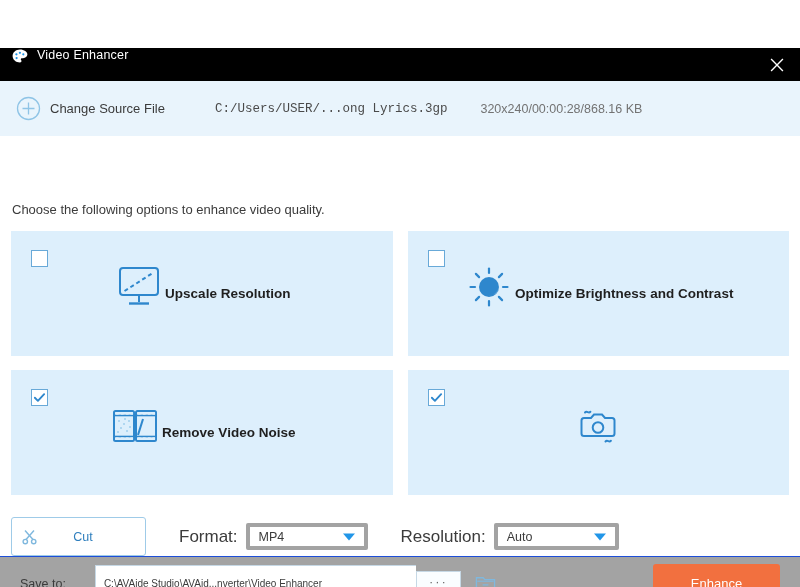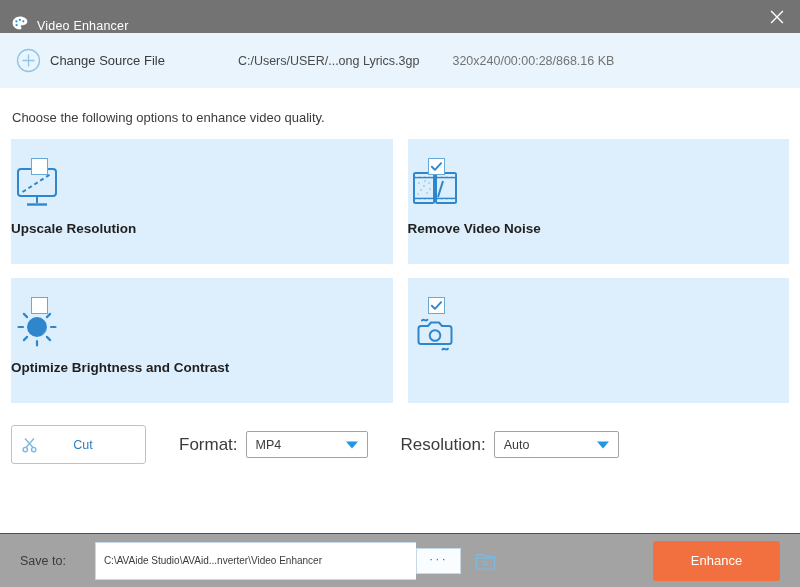--- a/index.html
+++ b/index.html
@@ -6,53 +6,54 @@
   html, body {
     width: 800px; height: 587px;
     font-family: "Liberation Sans", sans-serif;
     background: #ffffff;
     overflow: hidden;
   }
   .window { position: relative; width: 800px; height: 587px; background:#fff; display:flex; flex-direction:column; }
 
   
   .titlebar {
-    height: 33px; background: #737373; flex: 0 0 33px;
-    display: flex; align-items: flex-end; padding: 0 0 0 11px;
+    height: 33px; background: #000000; flex: 0 0 33px;
+    display: flex; align-items: flex-start; padding: 0 0 0 11px;
     position: relative;
+    margin-top: 48px;
   }
   .titlebar-icon { width: 18px; height: 18px; margin-right: 8px; display:block; }
   .titlebar-title {
     color: #ffffff; font-size: 12.5px; letter-spacing: .2px;
   }
   .close-btn {
     position: absolute; right: 0; top: 0; width: 46px; height: 33px;
     display: flex; align-items: center; justify-content: center; cursor: pointer;
   }
 
   
   .sourcebar {
     height: 55px; flex: 0 0 55px; background: #e9f4fc;
     display: flex; align-items: center; padding: 0 16px;
   }
   .plus-icon { width: 25px; height: 25px; flex: 0 0 25px; }
   .change-src-label {
     font-size: 13px; color: #3b3b3b; margin-left: 9px; white-space: nowrap; cursor: pointer;
   }
-  .src-path { font-size: 12.5px; color: #4a4a4a; margin-left: 73px; white-space: nowrap; }
+  .src-path { font-size: 12.5px; color: #4a4a4a; margin-left: 50px; white-space: nowrap; font-family: Liberation Mono, monospace; }
   .src-meta { font-size: 12.5px; color: #737373; margin-left: 33px; white-space: nowrap; }
 
   
-  .body-area { flex: 1 1 auto; background: #ffffff; padding: 0 11px; position: relative; }
+  .body-area { flex: 1 1 auto; background: #ffffff; padding: 0 11px; position: relative; margin-top: 44px; }
   .hint { font-size: 13px; color: #3b3b3b; padding: 22px 1px 14px 1px; }
 
   .cards { display: grid; grid-template-columns: 1fr 1fr; gap: 14px 15px; }
   .card {
     background: #ddeffc; height: 125px; position: relative;
-    display: flex; flex-direction: column; align-items: flex-start; justify-content: center;
+    display: flex; flex-direction: row; align-items: center; justify-content: center;
     cursor: pointer;
   }
   .cb {
     position: absolute; left: 20px; top: 19px; width: 17px; height: 17px;
     background: #ffffff; border: 1px solid #68a9d8;
     display: flex; align-items: center; justify-content: center;
     cursor: pointer;
   }
   .card-icon { height: 48px; display: flex; align-items: center; justify-content: center; margin-bottom: 9px; margin-top: -4px; }
   .card-label { font-size: 13.5px; font-weight: bold; color: #1f1f1f; }
@@ -61,21 +62,21 @@
   .optrow { display: flex; align-items: center; margin-top: 22px; }
   .cut-btn {
     width: 135px; height: 39px; background:#ffffff; border: 1px solid #9fcbe8;
     border-radius: 3px; display: flex; align-items: center; cursor: pointer;
   }
   .cut-icon { width: 19px; height: 19px; margin-left: 8px; flex: 0 0 19px; }
   .cut-text { flex: 1 1 auto; text-align: center; font-size: 12.5px; color: #2e7ebd; padding-right: 18px; }
 
   .fld-label { font-size: 17px; color: #3b3b3b; margin-left: 33px; margin-right: 8px; white-space: nowrap; }
   .select {
-    height: 27px; background: #ffffff; border: 1px solid #a3a3a3; border-radius: 2px;
+    height: 27px; background: #ffffff; border: 4px solid #a3a3a3; border-radius: 2px;
     display: flex; align-items: center; position: relative; cursor: pointer;
   }
   .select.fmt { width: 122px; }
   .select.res { width: 125px; }
   .select-val { font-size: 12.5px; color: #3b3b3b; padding-left: 9px; }
   .caret {
     position: absolute; right: 9px; top: 50%; transform: translateY(-50%);
     width: 0; height: 0; border-left: 6px solid transparent; border-right: 6px solid transparent;
     border-top: 7px solid #2196e8;
   }
@@ -153,20 +154,42 @@
         <span class="cb"></span>
         <span class="card-icon">
           <svg viewBox="0 0 52 46" width="52" height="46">
             <rect x="7" y="4" width="38" height="27" rx="3" fill="none" stroke="#2e87cd" stroke-width="2"></rect>
             <path d="M11.5 27 L40.5 8.5" stroke="#2e87cd" stroke-width="2" fill="none" stroke-dasharray="4 3"></path>
             <path d="M26 31 V38" stroke="#2e87cd" stroke-width="2"></path>
             <path d="M16 39.5 H36" stroke="#2e87cd" stroke-width="2.4"></path>
           </svg>
         </span>
         <span class="card-label">Upscale Resolution</span>
+      </div>
+
+      <div class="card">
+        <span class="cb"></span>
+        <span class="card-icon">
+          <svg viewBox="0 0 52 48" width="52" height="48">
+            <path d="M26 24 m-10 0 a10 10 0 1 0 20 0 a10 10 0 1 0 -20 0" fill="#2e87cd"></path>
+            <path d="M28.5 15.2 a10 10 0 0 0 0 17.6 a9.6 9.6 0 0 1 0 -17.6" fill="#ddeffc" opacity="0"></path>
+            <path d="M35.2 19.3 a9.9 9.9 0 0 1 -9.4 13.6 a10 10 0 0 0 9.4 -13.6z" fill="#ddeffc"></path>
+            <g stroke="#2e87cd" stroke-width="2.2" stroke-linecap="round">
+              <path d="M26 5.5 V10"></path>
+              <path d="M26 38 V42.5"></path>
+              <path d="M7.5 24 H12"></path>
+              <path d="M40 24 H44.5"></path>
+              <path d="M12.9 10.9 L16.1 14.1"></path>
+              <path d="M35.9 33.9 L39.1 37.1"></path>
+              <path d="M39.1 10.9 L35.9 14.1"></path>
+              <path d="M16.1 33.9 L12.9 37.1"></path>
+            </g>
+          </svg>
+        </span>
+        <span class="card-label">Optimize Brightness and Contrast</span>
       </div>
 
       <div class="card">
         <span class="cb">
           <svg viewBox="0 0 14 14" width="13" height="13">
             <path d="M2 7.3 L5.3 10.6 L12 3.4" stroke="#2e87cd" stroke-width="2" fill="none" stroke-linecap="round" stroke-linejoin="round"></path>
           </svg>
         </span>
         <span class="card-icon">
           <svg viewBox="0 0 54 44" width="54" height="44">
@@ -206,42 +229,20 @@
               <circle cx="17" cy="15" r="1"></circle>
                 <circle cx="22" cy="23" r="1"></circle>
             </g>
             <path d="M30 31 L35 15" stroke="#2e87cd" stroke-width="2" fill="none"></path>
           </svg>
         </span>
         <span class="card-label">Remove Video Noise</span>
       </div>
 
       <div class="card">
-        <span class="cb"></span>
-        <span class="card-icon">
-          <svg viewBox="0 0 52 48" width="52" height="48">
-            <path d="M26 24 m-10 0 a10 10 0 1 0 20 0 a10 10 0 1 0 -20 0" fill="#2e87cd"></path>
-            <path d="M28.5 15.2 a10 10 0 0 0 0 17.6 a9.6 9.6 0 0 1 0 -17.6" fill="#ddeffc" opacity="0"></path>
-            <path d="M35.2 19.3 a9.9 9.9 0 0 1 -9.4 13.6 a10 10 0 0 0 9.4 -13.6z" fill="#ddeffc"></path>
-            <g stroke="#2e87cd" stroke-width="2.2" stroke-linecap="round">
-              <path d="M26 5.5 V10"></path>
-              <path d="M26 38 V42.5"></path>
-              <path d="M7.5 24 H12"></path>
-              <path d="M40 24 H44.5"></path>
-              <path d="M12.9 10.9 L16.1 14.1"></path>
-              <path d="M35.9 33.9 L39.1 37.1"></path>
-              <path d="M39.1 10.9 L35.9 14.1"></path>
-              <path d="M16.1 33.9 L12.9 37.1"></path>
-            </g>
-          </svg>
-        </span>
-        <span class="card-label">Optimize Brightness and Contrast</span>
-      </div>
-
-      <div class="card">
         <span class="cb">
           <svg viewBox="0 0 14 14" width="13" height="13">
             <path d="M2 7.3 L5.3 10.6 L12 3.4" stroke="#2e87cd" stroke-width="2" fill="none" stroke-linecap="round" stroke-linejoin="round"></path>
           </svg>
         </span>
         <span class="card-icon">
           <svg viewBox="0 0 54 46" width="54" height="46">
             <path d="M13 15 h7 l3-3.5 h8 l3 3.5 h7 a2.5 2.5 0 0 1 2.5 2.5 v13 a2.5 2.5 0 0 1 -2.5 2.5 h-28 a2.5 2.5 0 0 1 -2.5 -2.5 v-13 a2.5 2.5 0 0 1 2.5 -2.5z" fill="none" stroke="#2e87cd" stroke-width="2"></path>
             <circle cx="27" cy="24.5" r="5.3" fill="none" stroke="#2e87cd" stroke-width="2"></circle>
             <path d="M14 9.5 c2-2.2 3.4 1.4 5.4 -0.7" stroke="#2e87cd" stroke-width="2" fill="none" stroke-linecap="round"></path>

